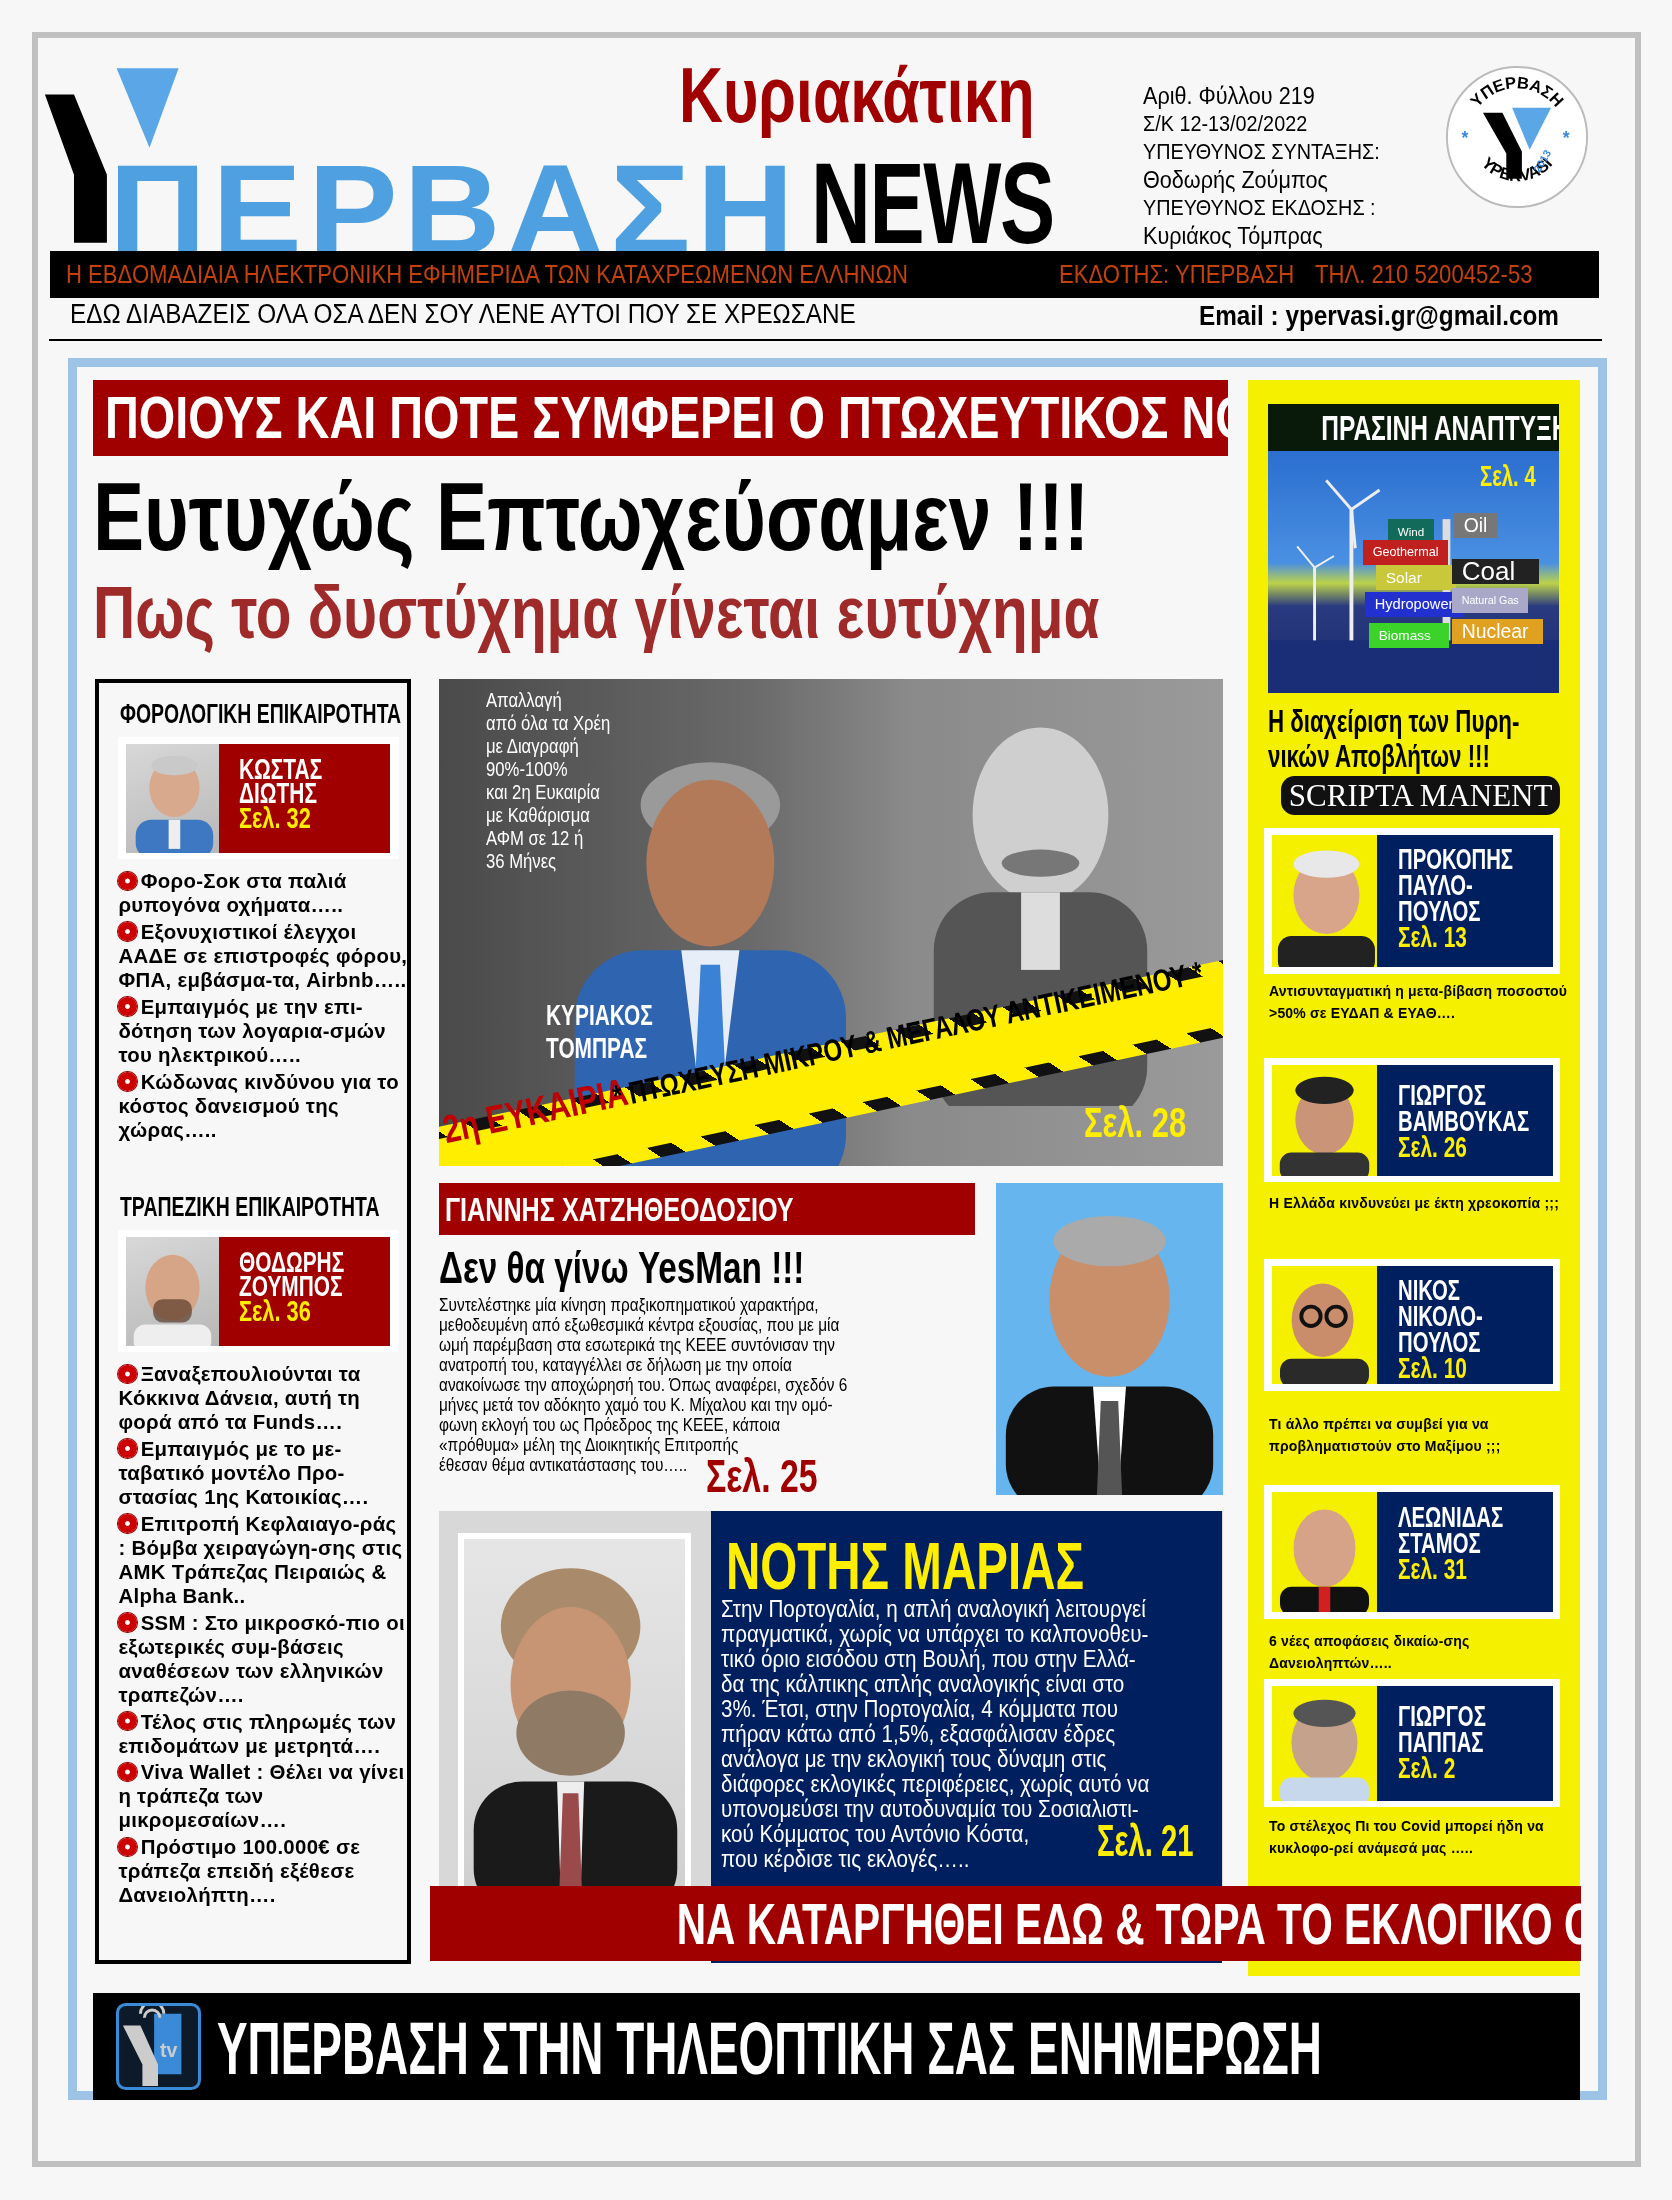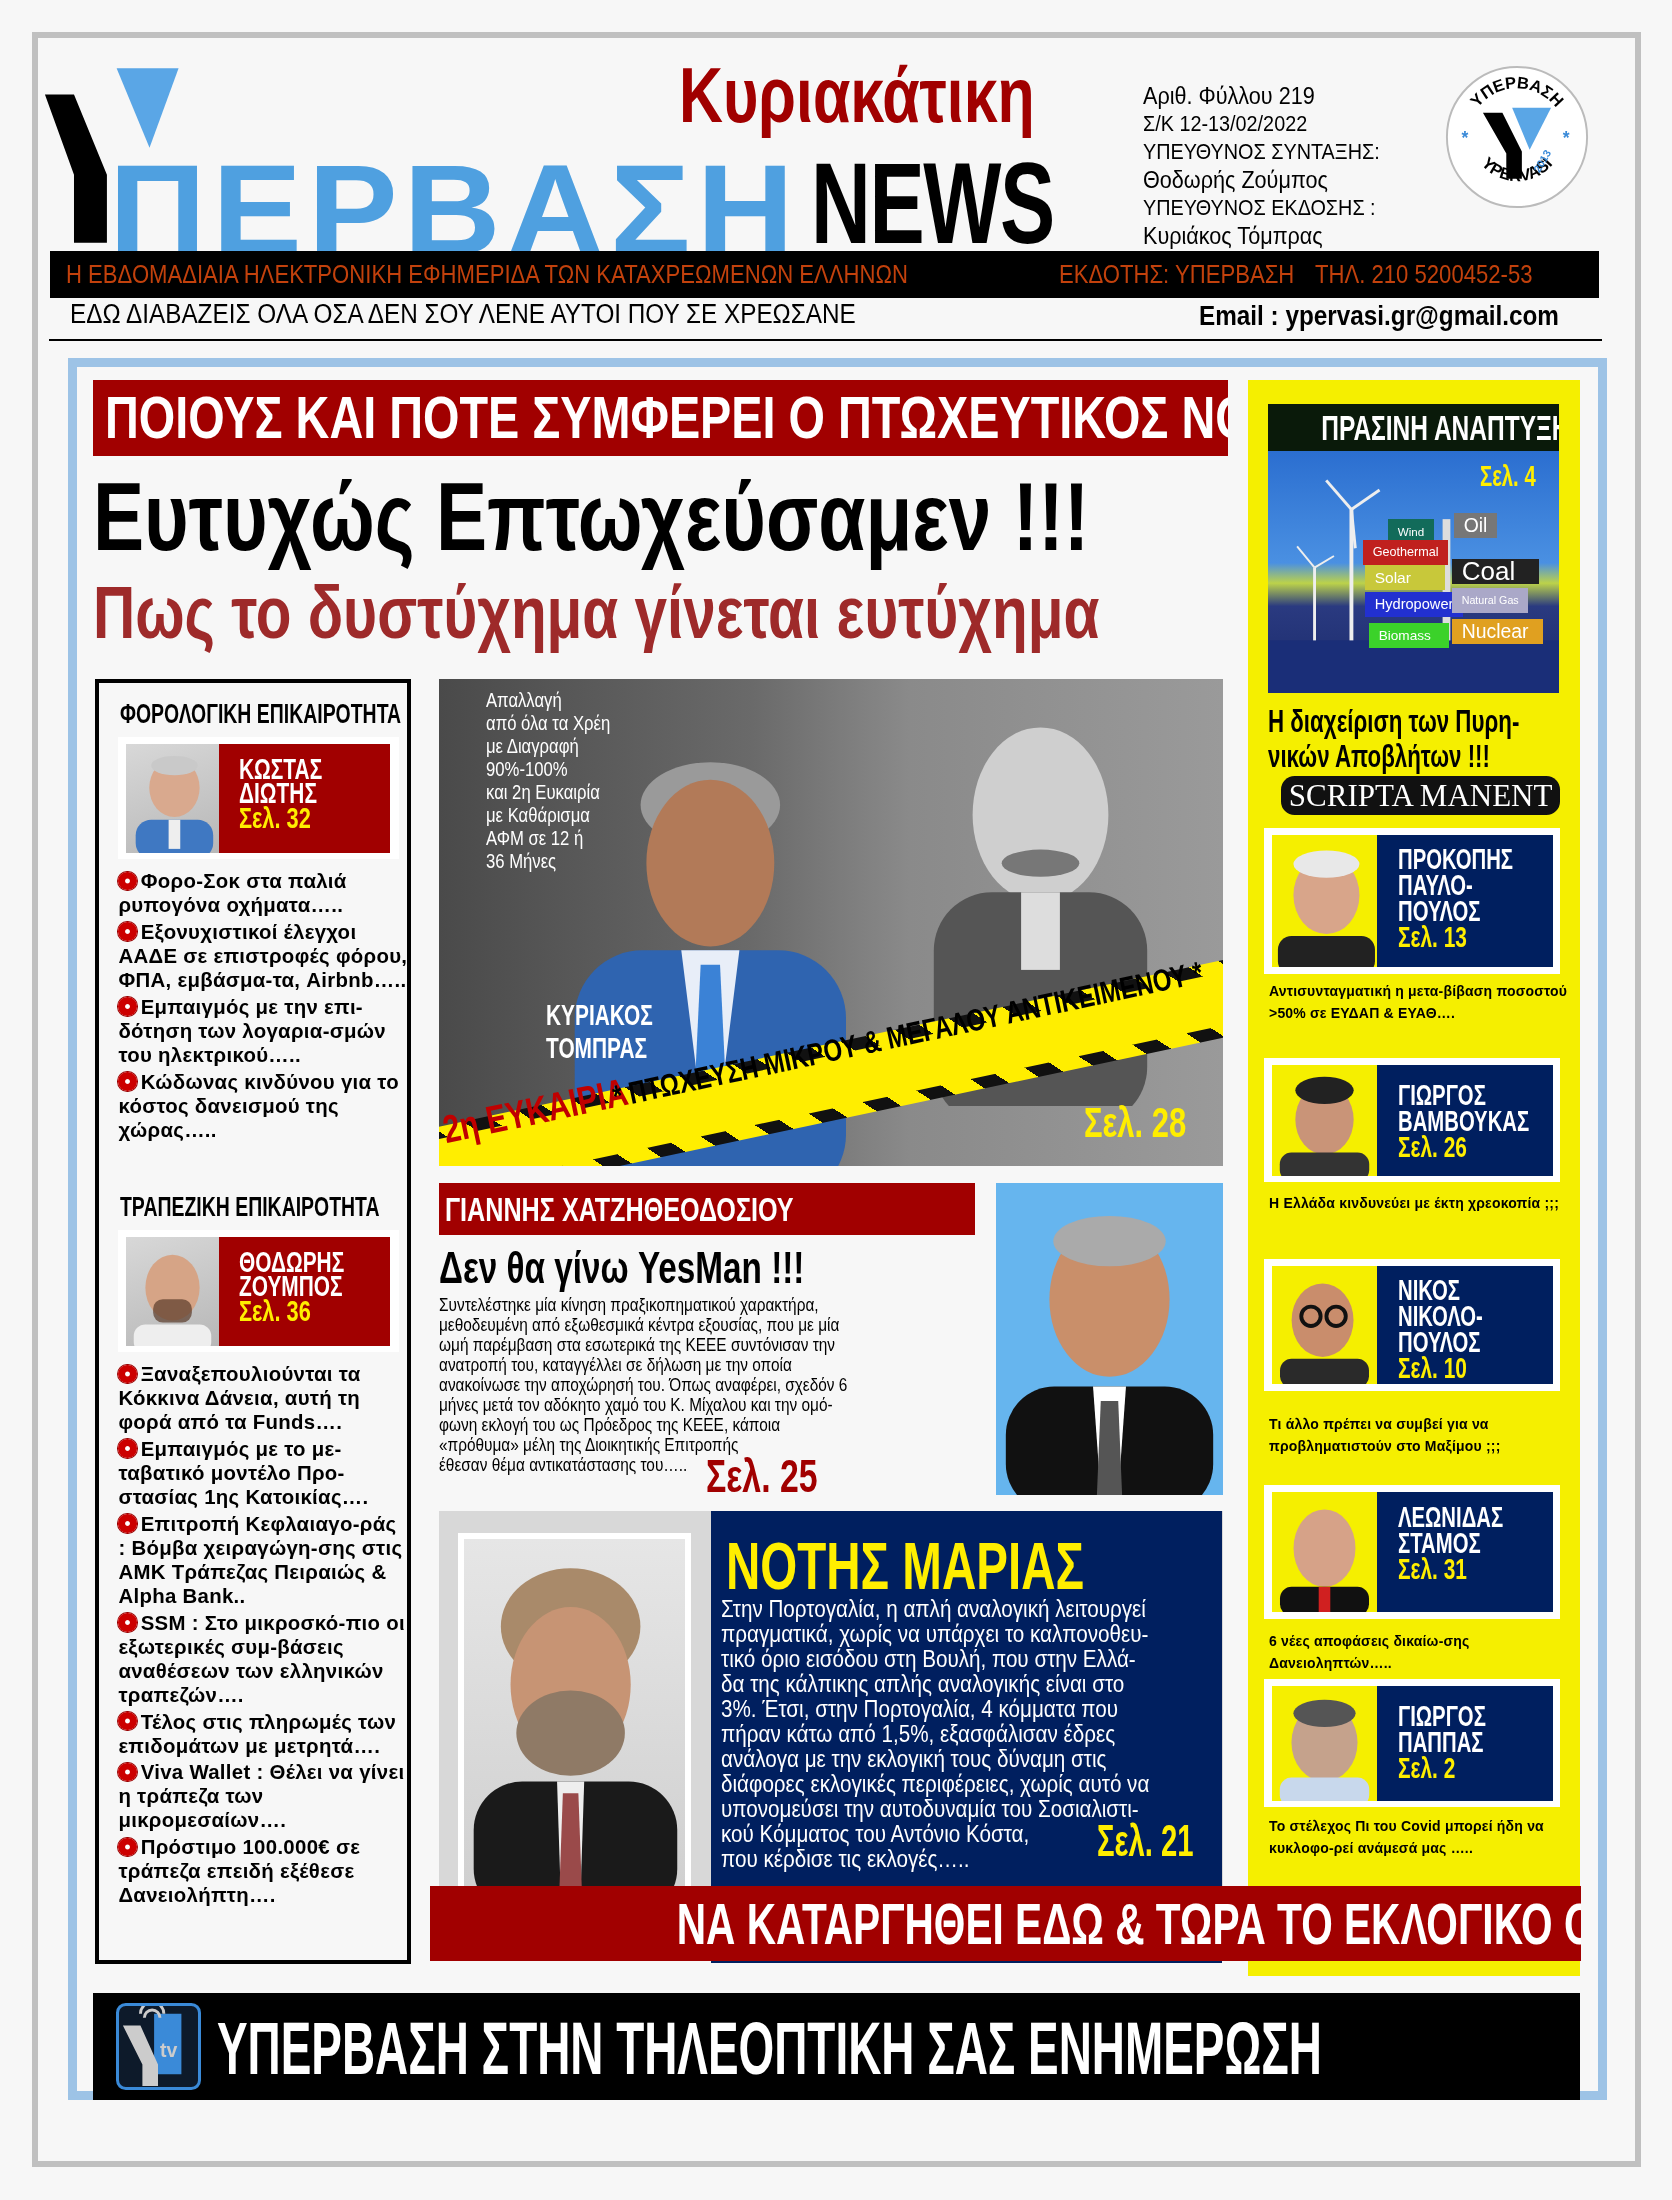--- a/index.html
+++ b/index.html
@@ -322,21 +322,21 @@
     <line x1="86" y1="60" x2="90" y2="100" stroke="#eee" stroke-width="3"></line>
     <line x1="48" y1="120" x2="48" y2="200" stroke="#eee" stroke-width="3"></line>
     <line x1="48" y1="120" x2="30" y2="98" stroke="#eee" stroke-width="2"></line>
     <line x1="48" y1="120" x2="68" y2="108" stroke="#eee" stroke-width="2"></line>
     <rect x="180" y="70" width="8" height="180" fill="#ddd"></rect>
     <rect x="0" y="195" width="300" height="55" fill="#1a2e78"></rect>
   </svg>
   <div class="sign" style="left:120px;top:115px;background:#126b5a;font-size:11.6px">Wind</div>
   <div class="sign" style="left:186px;top:109px;background:#777;font-size:19.4px">Oil</div>
   <div class="sign" style="left:95px;top:136px;background:#c0201e;font-size:12.6px">Geothermal</div>
-  <div class="sign" style="left:97px;top:161px;background:#c8c83a;width:80px">Solar</div>
+  <div class="sign" style="left:108px;top:161px;background:#c8c83a;width:80px">Solar</div>
   <div class="sign" style="left:184px;top:155px;background:#222;font-size:26px;width:87px">Coal</div>
   <div class="sign" style="left:97px;top:188px;background:#2230d0;font-size:14.6px">Hydropower</div>
   <div class="sign" style="left:184px;top:184px;background:#aaa8c8;font-size:10.7px">Natural Gas</div>
   <div class="sign" style="left:101px;top:219px;background:#3bd22a;font-size:13.6px;width:80px">Biomass</div>
   <div class="sign" style="left:184px;top:215px;background:#e0a020;font-size:19.4px;width:91px">Nuclear</div>
 </div>
 <div class="abs" id="green-caption">
   <div>Η διαχείριση των Πυρη-</div>
   <div>νικών Αποβλήτων !!!</div>
 </div>

